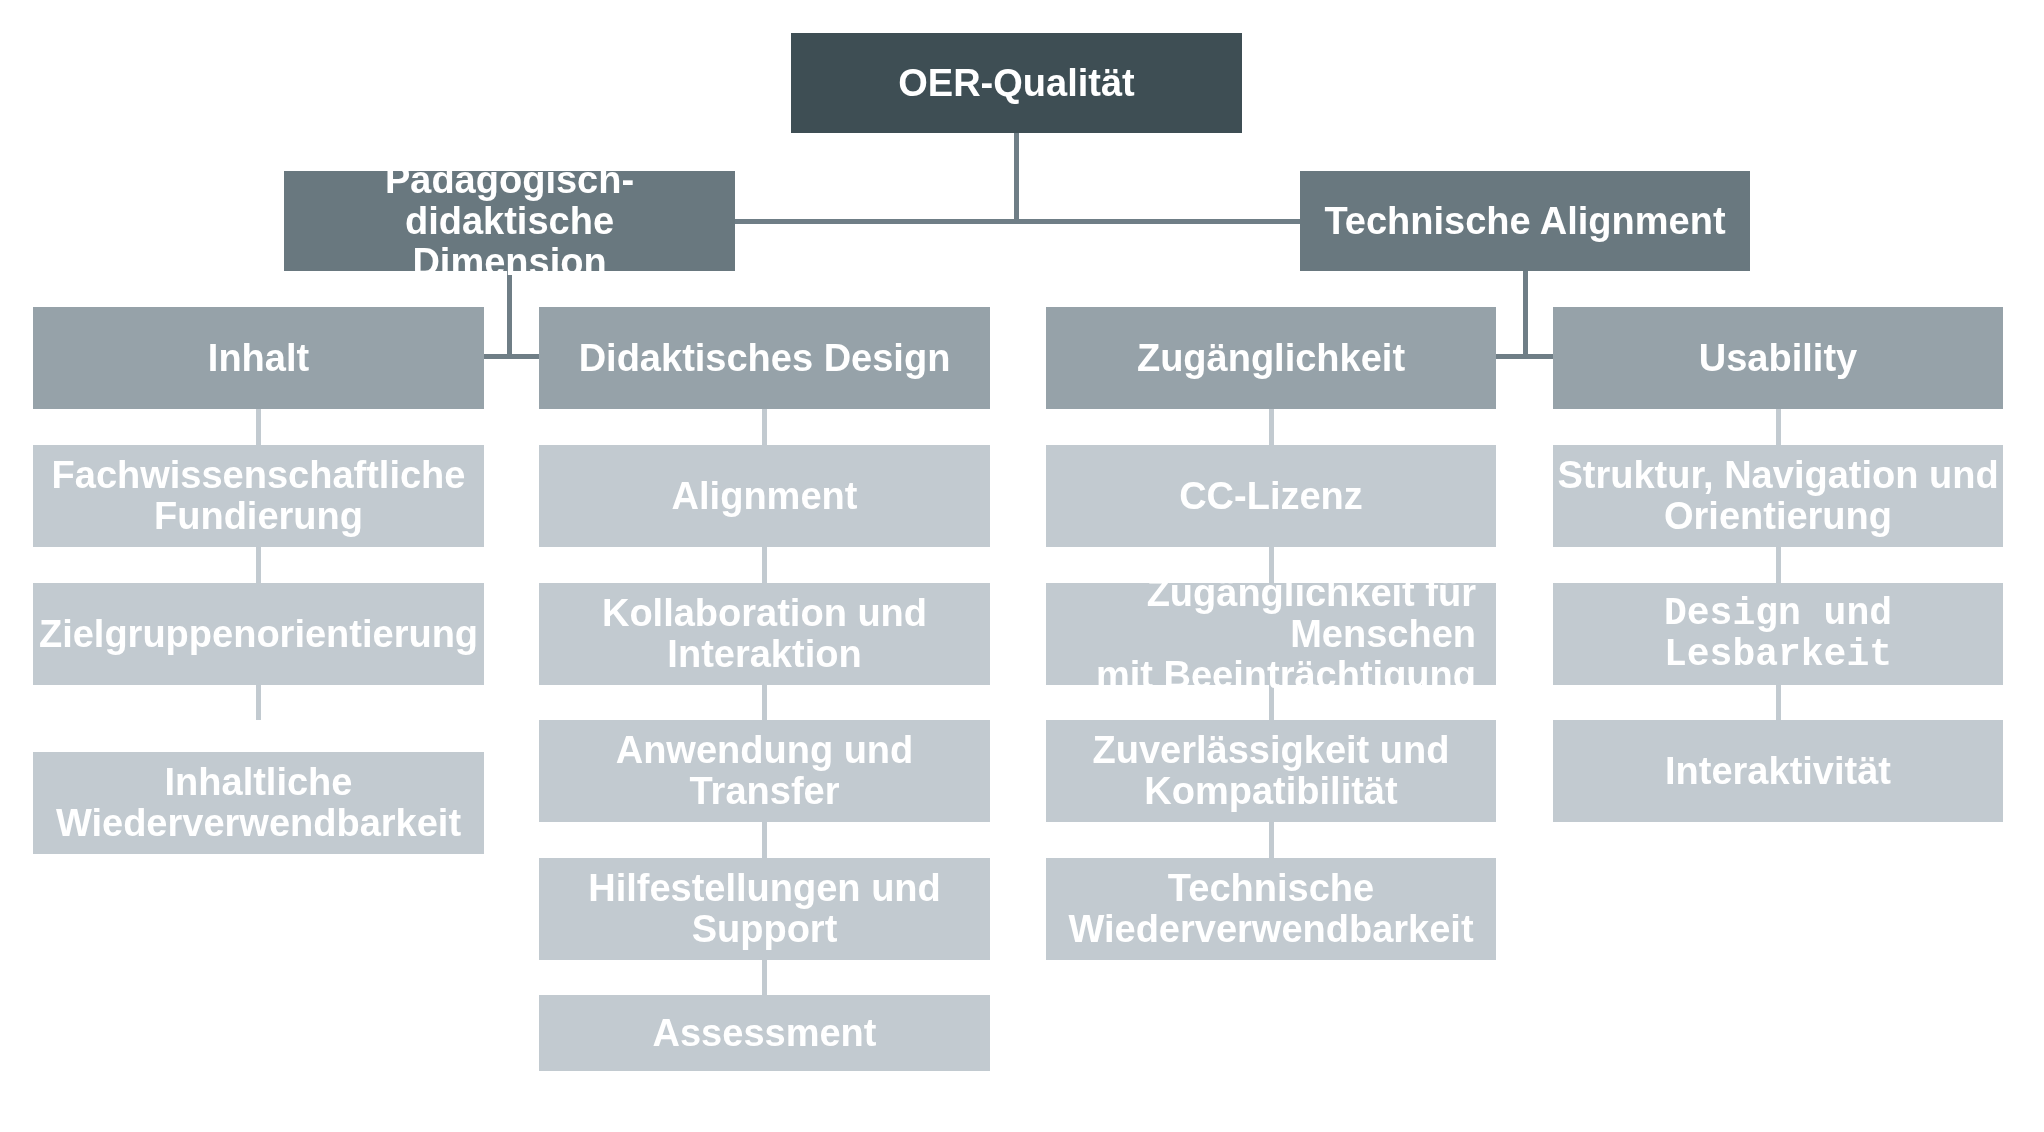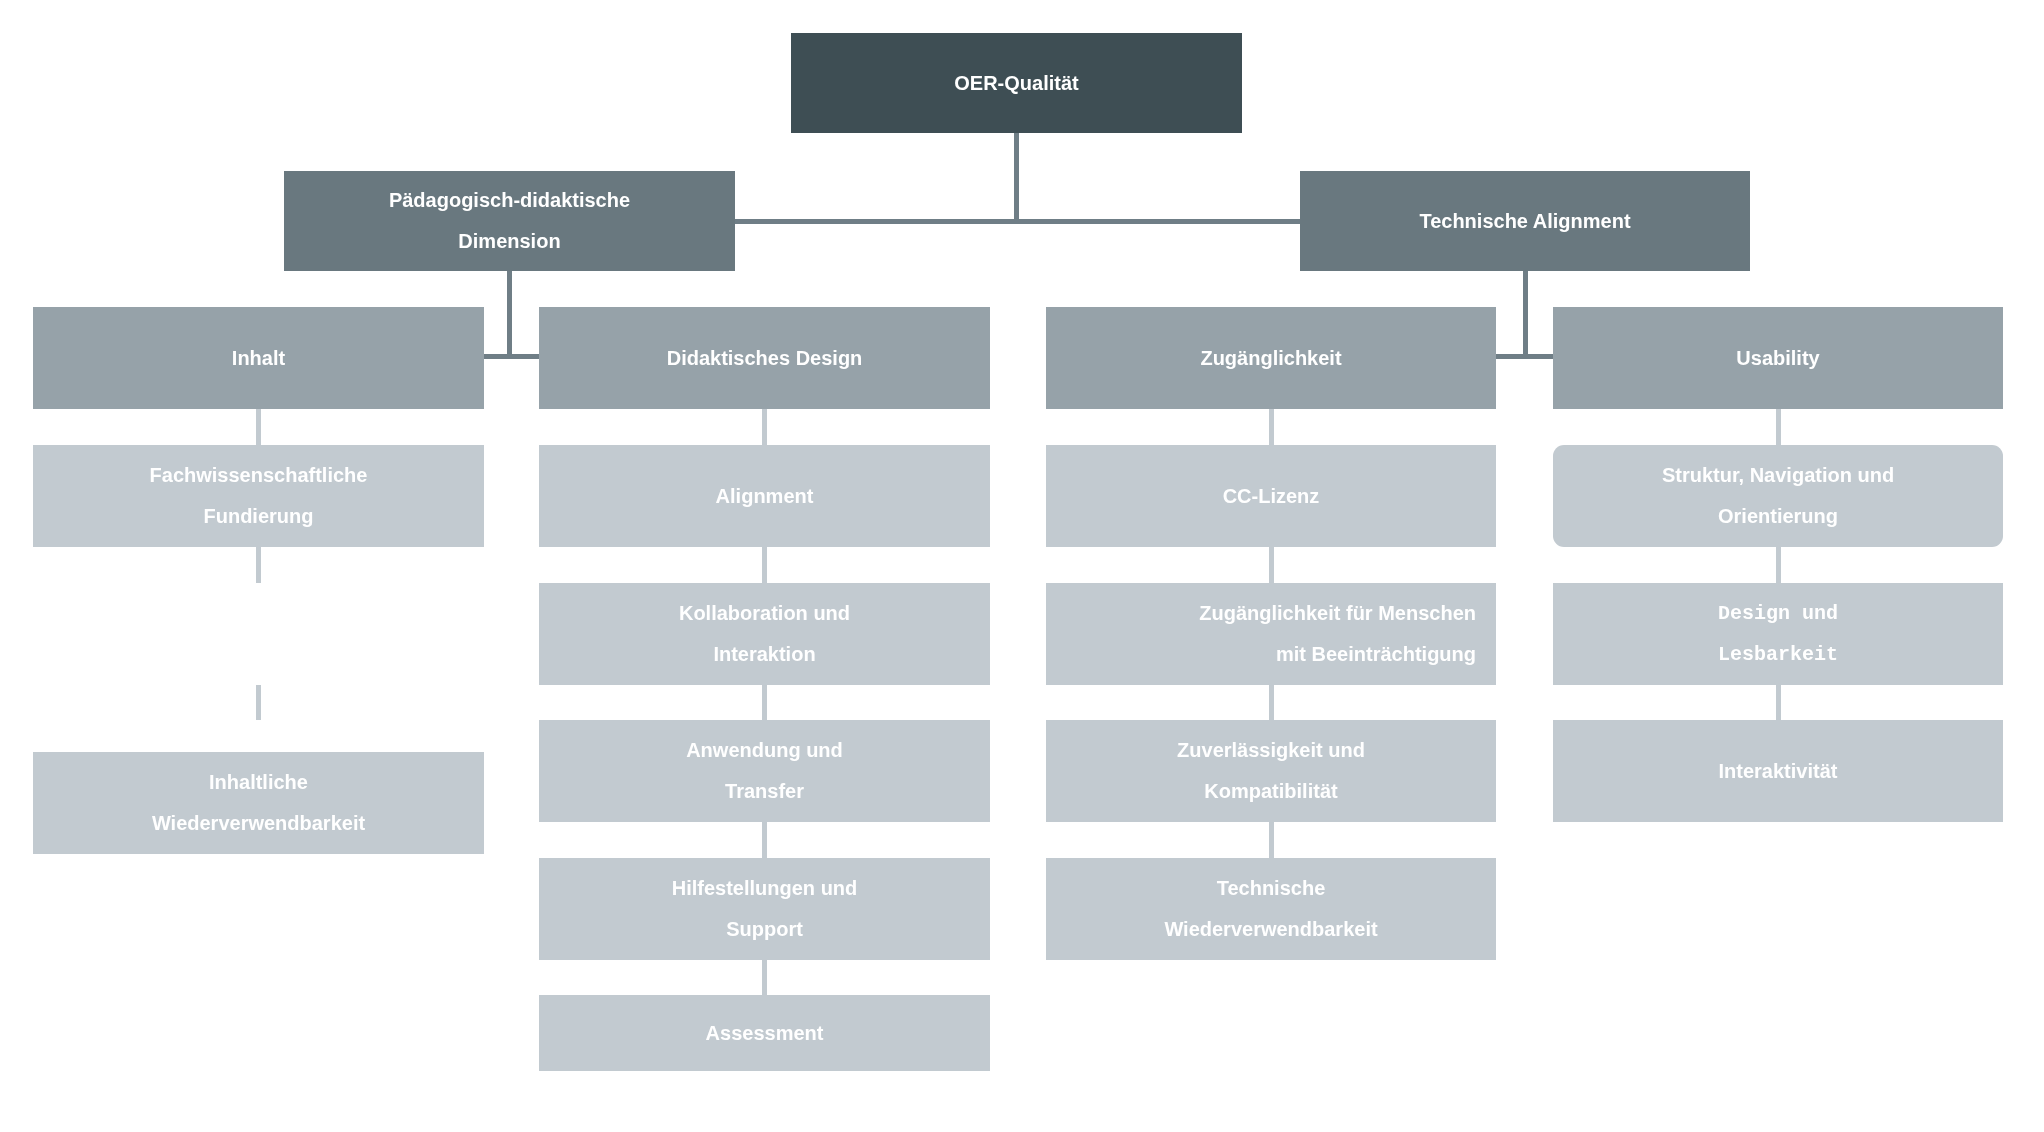--- a/index.html
+++ b/index.html
@@ -16,21 +16,21 @@
     font-family: "Liberation Sans", sans-serif;
   }
   .box {
     position: absolute;
     display: flex;
     align-items: center;
     justify-content: center;
     text-align: center;
     color: var(--text, #ffffff);
     font-weight: bold;
-    font-size: 20px;
+    font-size: 38px;
     line-height: 41px;
     white-space: pre-line;
     box-sizing: border-box;
   }
   .root   { background: var(--root-bg, #3E4E54); }
   .dim    { background: var(--dimension-bg, #69787F); }
   .head   { background: var(--header-bg, #96A2A9); }
   .leaf   { background: var(--leaf-bg, #C2CAD0); }
   .conn   { position: absolute; background: var(--connector, #6F7E86); }
   .stub   { position: absolute; width: 5px; background: var(--leaf-bg, #C2CAD0); }
@@ -77,39 +77,40 @@
 Dimension</div>
   <div class="box dim" style="left:1300px; top:171px; width:450px; height:100px;">Technische Alignment</div>
 
   <div class="box head" style="left:33px; top:307px; width:451px; height:102px;">Inhalt</div>
   <div class="box head" style="left:539px; top:307px; width:451px; height:102px;">Didaktisches Design</div>
   <div class="box head" style="left:1046px; top:307px; width:450px; height:102px;">Zugänglichkeit</div>
   <div class="box head" style="left:1553px; top:307px; width:450px; height:102px;">Usability</div>
 
   <div class="box leaf" style="left:33px; top:445px; width:451px; height:102px;">Fachwissenschaftliche
 Fundierung</div>
+  <div class="box leaf" style="left:33px; top:583px; width:451px; height:102px;">Zielgruppenorientierung</div>
   <div class="box leaf" style="left:33px; top:752px; width:451px; height:102px;">Inhaltliche
 Wiederverwendbarkeit</div>
 
   <div class="box leaf" style="left:539px; top:445px; width:451px; height:102px;">Alignment</div>
   <div class="box leaf" style="left:539px; top:583px; width:451px; height:102px;">Kollaboration und
 Interaktion</div>
   <div class="box leaf" style="left:539px; top:720px; width:451px; height:102px;">Anwendung und
 Transfer</div>
   <div class="box leaf" style="left:539px; top:858px; width:451px; height:102px;">Hilfestellungen und
 Support</div>
   <div class="box leaf" style="left:539px; top:995px; width:451px; height:76px;">Assessment</div>
 
   <div class="box leaf" style="left:1046px; top:445px; width:450px; height:102px;">CC-Lizenz</div>
   <div class="box leaf align-right" style="left:1046px; top:583px; width:450px; height:102px;">Zugänglichkeit für Menschen
 mit Beeinträchtigung</div>
   <div class="box leaf" style="left:1046px; top:720px; width:450px; height:102px;">Zuverlässigkeit und
 Kompatibilität</div>
   <div class="box leaf" style="left:1046px; top:858px; width:450px; height:102px;">Technische
 Wiederverwendbarkeit</div>
 
-  <div class="box leaf" style="left:1553px; top:445px; width:450px; height:102px;border-radius:11px;">Struktur, Navigation und
+  <div class="box leaf" style="left:1553px; top:445px; width:450px; height:102px;">Struktur, Navigation und
 Orientierung</div>
   <div class="box leaf" style="left:1553px; top:583px; width:450px; height:102px;font-family:Liberation Mono, monospace;">Design und
 Lesbarkeit</div>
   <div class="box leaf" style="left:1553px; top:720px; width:450px; height:102px;">Interaktivität</div>
 
 </div>
 
 </body></html>

